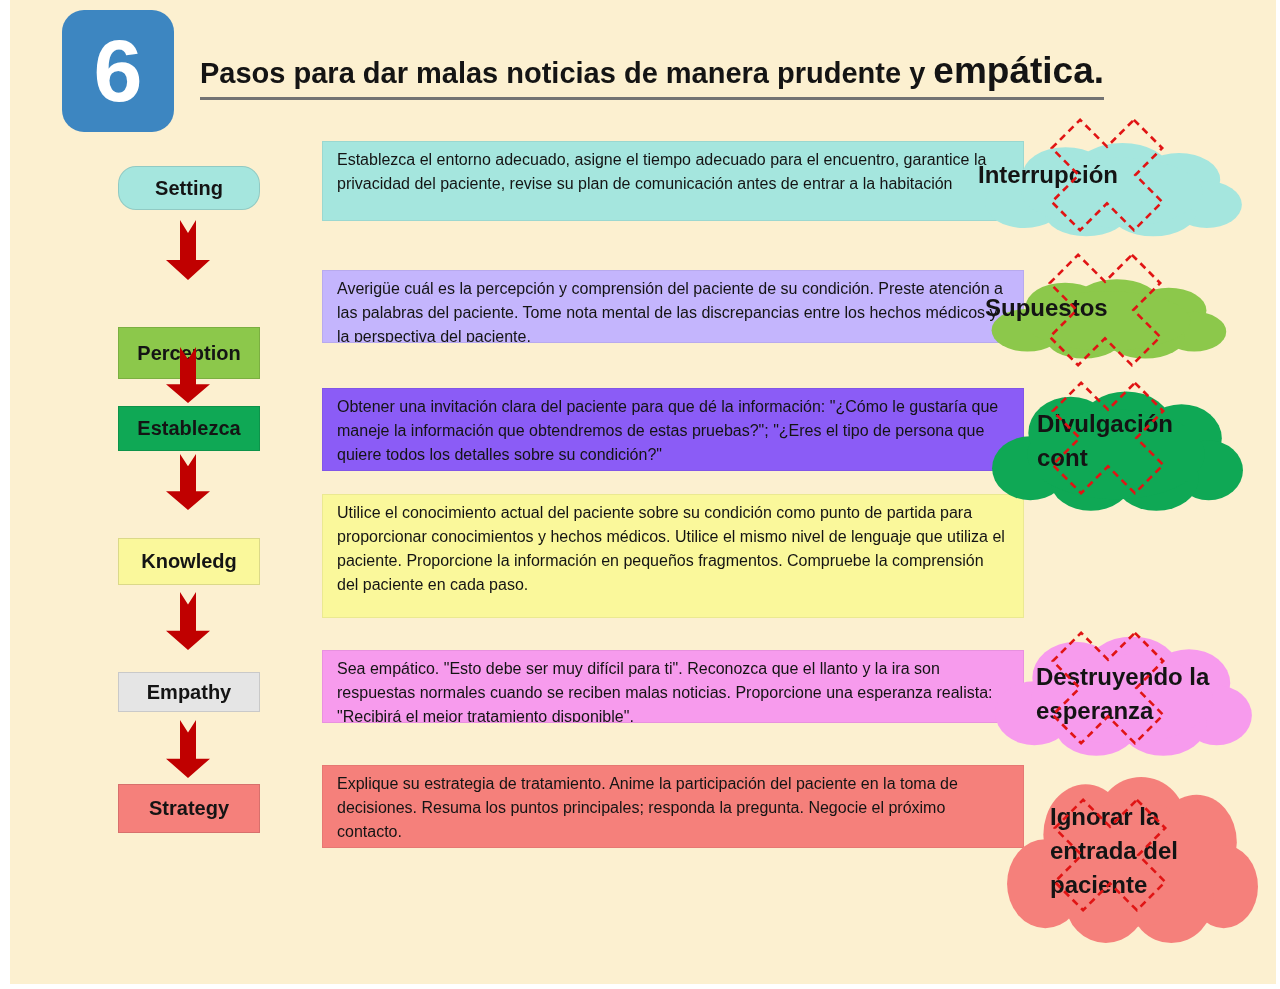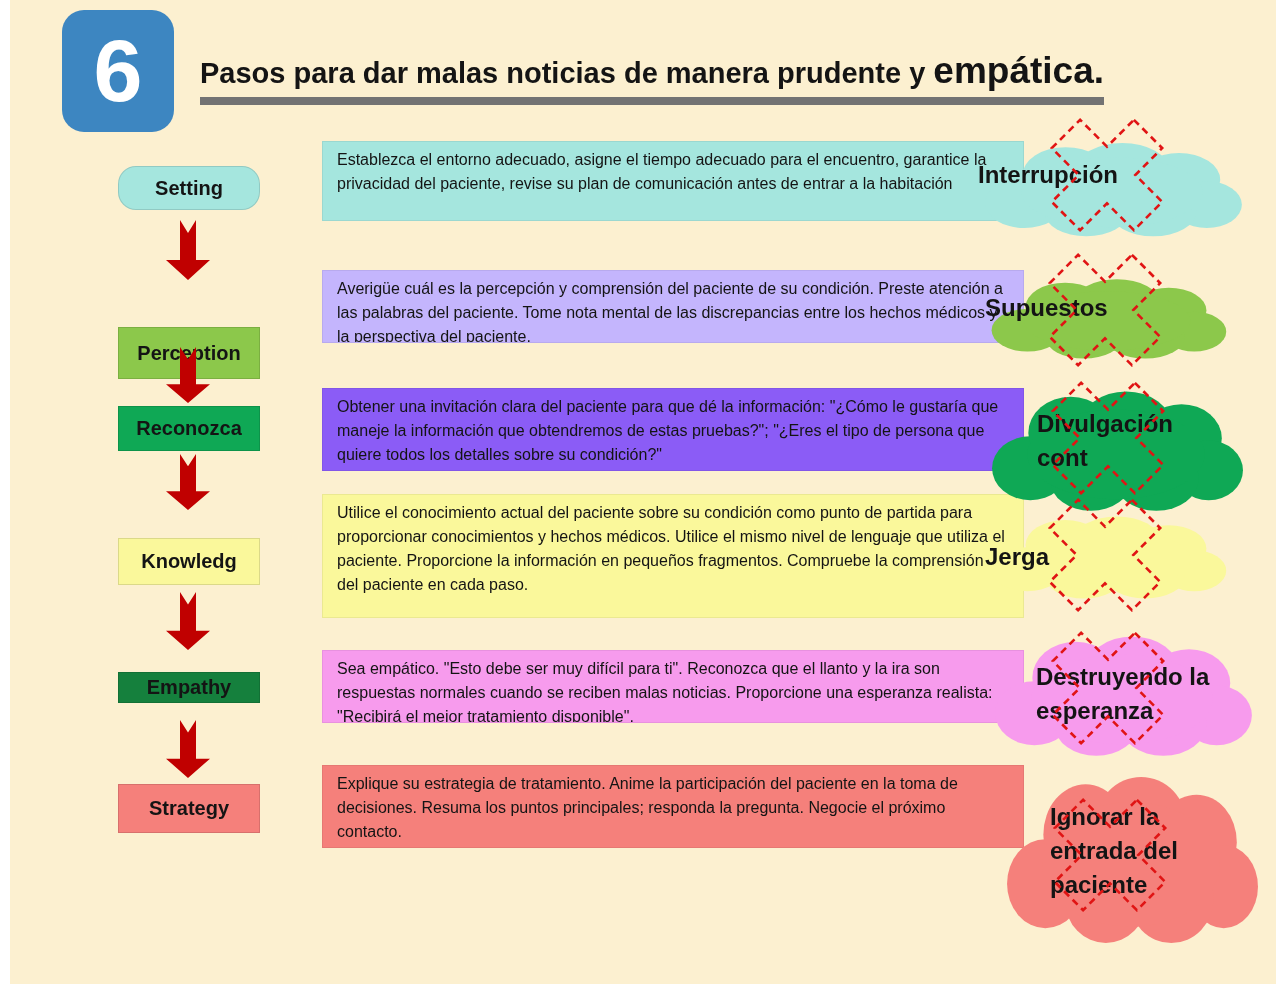--- a/index.html
+++ b/index.html
@@ -6,21 +6,21 @@
   html,body { width:1280px; height:989px; background:#ffffff; overflow:hidden;
               font-family:"Liberation Sans", sans-serif; }
   #canvas { position:absolute; left:10px; top:0; width:1266px; height:984px; background:#FCF0D0; }
 
   .abs { position:absolute; }
 
   
   .badge { left:52px; top:10px; width:112px; height:122px; border-radius:22px;
            display:flex; align-items:center; justify-content:center; }
   .badge span { color:#fff; font-size:88px; font-weight:bold; line-height:1; }
-  .title { left:190px; top:50px; white-space:nowrap; border-bottom:8px solid #737373;
+  .title { left:190px; top:50px; white-space:nowrap; border-bottom:3px solid #737373;
            padding-bottom:5px; color:#141414; }
   .title .t-main { font-size:29px; font-weight:bold; }
   .title .t-big  { font-size:37px; font-weight:bold; }
 
   
   .step { left:108px; width:142px; display:flex; align-items:center; justify-content:center;
           border:1px solid rgba(0,0,0,0.12); }
   .step span { font-size:20px; font-weight:bold; color:#141414; }
 
   
@@ -67,26 +67,26 @@
     <span class="t-main">Pasos para dar malas noticias de manera prudente y </span><span class="t-big">empática.</span>
   </div>
 
   <div class="abs step" style="top: 166px; height: 44px; background-color: rgb(165, 230, 222); border-radius: 18px;">
     <span>Setting</span>
   </div>
   <div class="abs step" style="top: 291px; height: 52px; background-color: rgb(140, 200, 75); margin-top: 36px;">
     <span>Perception</span>
   </div>
   <div class="abs step" style="top: 406px; height: 45px; background-color: rgb(15, 168, 85);">
-    <span>Reconozca</span>
+    <span>Establezca</span>
   </div>
   <div class="abs step" style="top: 538px; height: 47px; background-color: rgb(250, 248, 155);">
     <span>Knowledg</span>
   </div>
-  <div class="abs step" style="top: 672px; height: 31px; background-color: #15803d;">
+  <div class="abs step" style="top: 672px; height: 40px; background-color: #e5e5e5;">
     <span>Empathy</span>
   </div>
   <div class="abs step" style="top: 784px; height: 49px; background-color: rgb(245, 128, 123); justify-content: center;">
     <span>Strategy</span>
   </div>
 
   <svg class="abs arrow" style="top:220px;height:60px" viewBox="0 0 44 60" preserveAspectRatio="none">
       <use href="#down-arrow" fill="#C00000"></use>
     </svg>
   <svg class="abs arrow" style="top:347px;height:56px" viewBox="0 0 44 60" preserveAspectRatio="none">
@@ -138,31 +138,20 @@
       <g fill="#0FA855">
           <use href="#cloud-shape"></use>
         </g>
       </svg>
     <div class="cloud-label" style="left:52px;top:22px;width:170px">Divulgación cont</div>
     <svg class="xmark" style="left:58px;top:-7px" viewBox="0 0 130 120">
       <use href="#x-shape" stroke="#E01414"></use>
       </svg>
   </div>
 
-  <div class="abs cloud" style="left:975px;top:512px;width:245px;height:88px">
-    <svg class="cloud-svg" viewBox="0 0 260 120" preserveAspectRatio="none">
-      <g fill="#FAF89B">
-          <use href="#cloud-shape"></use>
-        </g>
-      </svg>
-    <div class="cloud-label center" style="top:28px">Jerga</div>
-    <svg class="xmark" style="left:55px;top:-17px" viewBox="0 0 130 120">
-      <use href="#x-shape" stroke="#E01414"></use>
-      </svg>
-  </div>
 
   <div class="abs cloud" style="left:978px;top:630px;width:268px;height:128px">
     <svg class="cloud-svg" viewBox="0 0 260 120" preserveAspectRatio="none">
       <g fill="#F79BED">
           <use href="#cloud-shape"></use>
         </g>
       </svg>
     <div class="cloud-label" style="left:48px;top:30px;width:190px">Destruyendo la esperanza</div>
     <svg class="xmark" style="left:55px;top:-2px" viewBox="0 0 130 120">
       <use href="#x-shape" stroke="#E01414"></use>

